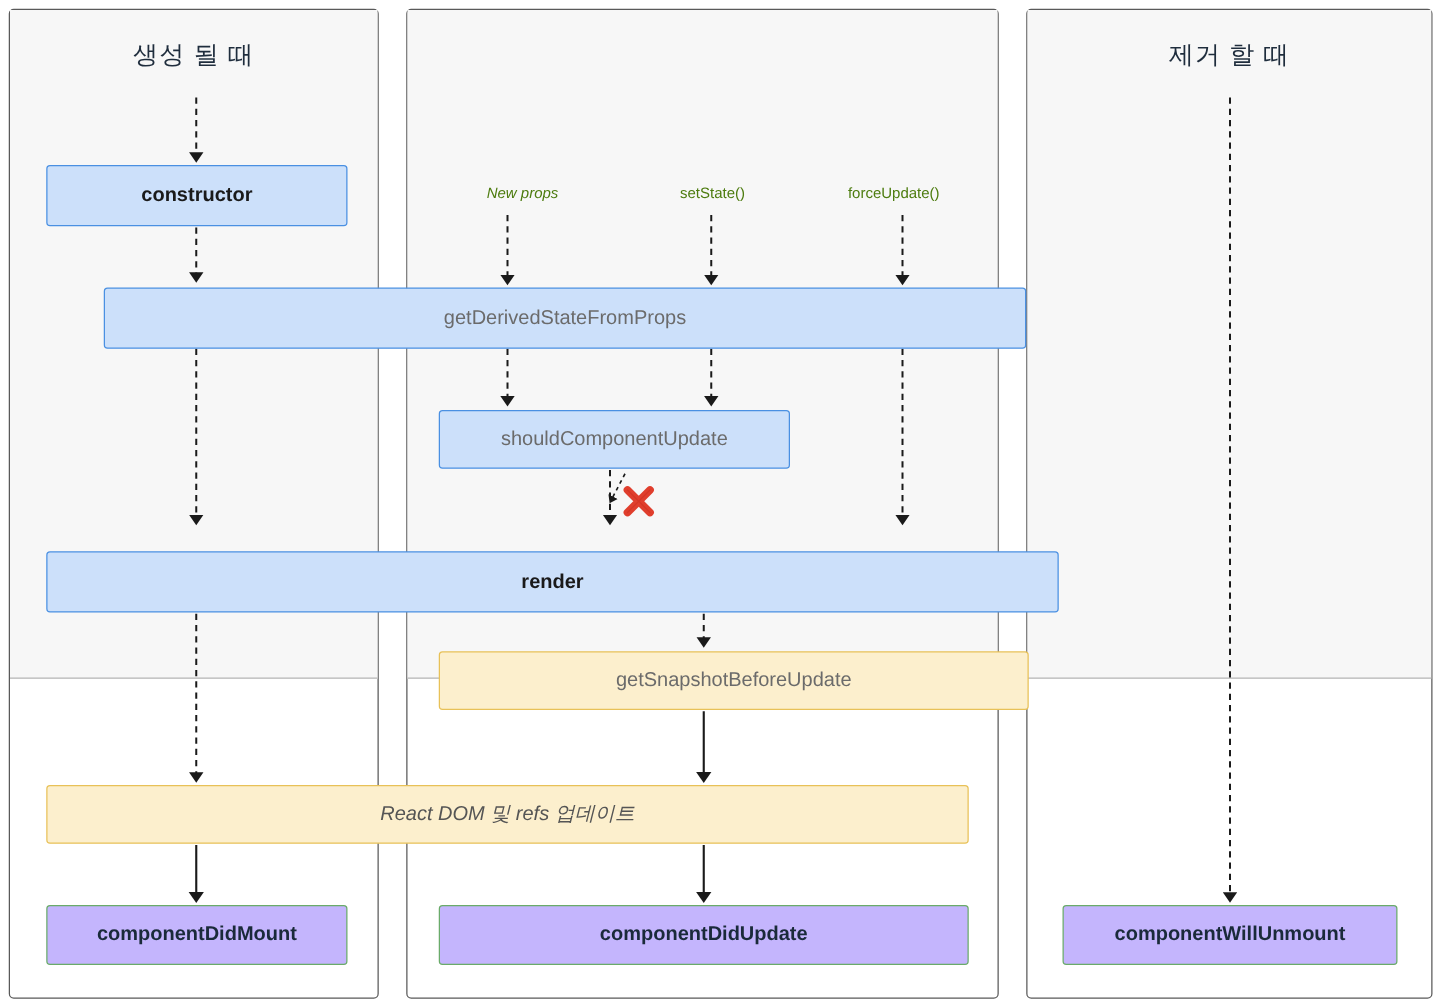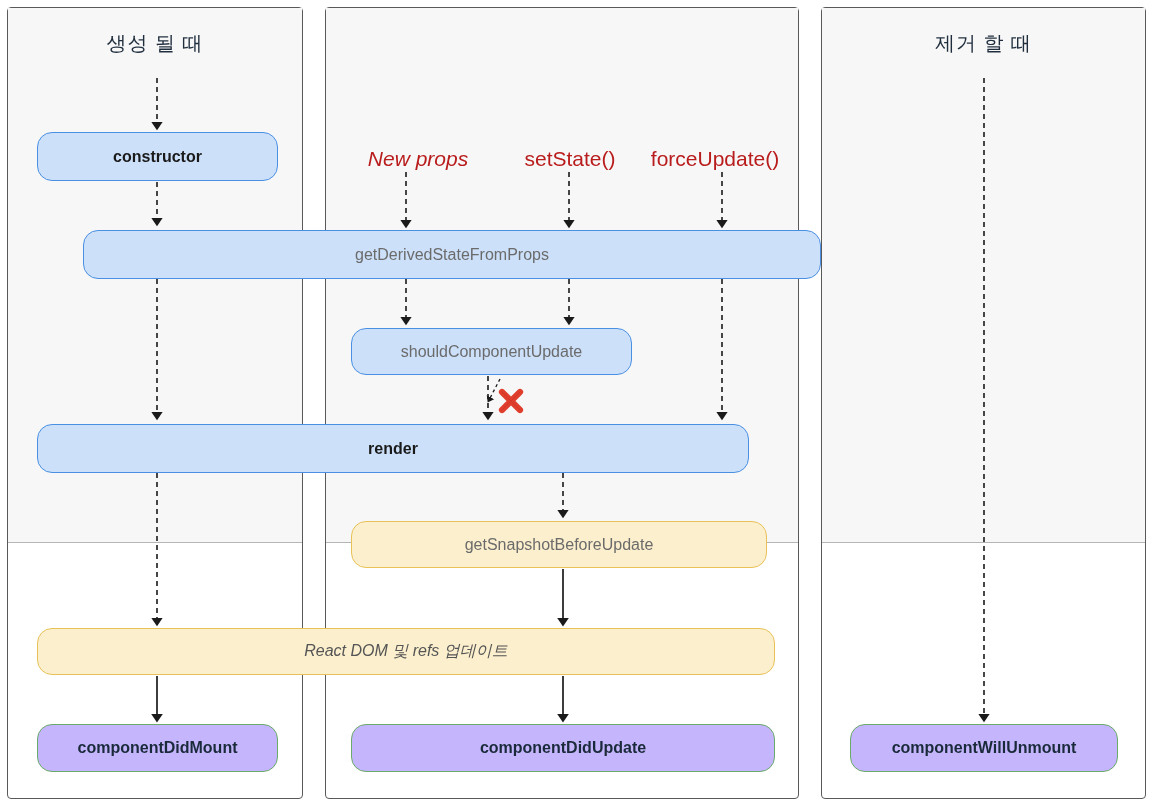--- a/index.html
+++ b/index.html
@@ -38,21 +38,21 @@
     color: #1f2d3d;
     font-weight: 400;
     letter-spacing: 1px;
     white-space: nowrap;
   }
 
   
   .node {
     position: absolute;
     box-sizing: border-box;
-    border-radius: 15px;
+    border-radius: 3px;
     display: flex;
     align-items: center;
     justify-content: center;
     font-size: 16px;
     white-space: nowrap;
   }
   .node.blue {
     background: #cce0fa;
     border: 1px solid #4a90e2;
     color: #6b6b6b;
@@ -73,22 +73,22 @@
   .node.green {
     background: #c4b5fd;
     border: 1px solid #6aab6a;
     color: #1a2a3a;
     font-weight: bold;
   }
 
   
   .trigger {
     position: absolute;
-    font-size: 21px;
-    color: #b91c1c;
+    font-size: 12px;
+    color: #4d7c0f;
     text-align: center;
     white-space: nowrap;
   }
   .trigger.ital { font-style: italic; }
 
   
   #arrows {
     position: absolute;
     left: 0; top: 0;
     width: 1153px;
@@ -158,23 +158,23 @@
       <path d="M-9,-9 L9,9 M9,-9 L-9,9" stroke="#c9301f" stroke-width="1" stroke-linecap="round" opacity="0.5"></path>
     </g>
   </svg>
 
   <div class="node blue bold" style="left:37px; top:132px; width:241px; height:49px;">constructor</div>
 
   <div class="node blue" style="left:37px; top:230px; width:738px; height:49px;margin-left:46px;">getDerivedStateFromProps</div>
 
   <div class="node blue" style="left:351px; top:328px; width:281px; height:47px;">shouldComponentUpdate</div>
 
-  <div class="node blue bold" style="left:37px; top:424px; width:712px; height:49px;">render</div>
+  <div class="node blue bold" style="left:37px; top:441px; width:810px; height:49px;">render</div>
 
-  <div class="node yellow" style="left:351px; top:521px; width:416px; height:47px;">getSnapshotBeforeUpdate</div>
+  <div class="node yellow" style="left:351px; top:521px; width:472px; height:47px;">getSnapshotBeforeUpdate</div>
 
   <div class="node yellow ital" style="left:37px; top:628px; width:738px; height:47px;">React DOM 및 refs 업데이트</div>
 
   <div class="node green" style="left:37px; top:724px; width:241px; height:48px;">componentDidMount</div>
 
   <div class="node green" style="left:351px; top:724px; width:424px; height:48px;text-align:center;">componentDidUpdate</div>
 
   <div class="node green" style="left:850px; top:724px; width:268px; height:48px;">componentWillUnmount</div>
 
 </div>

